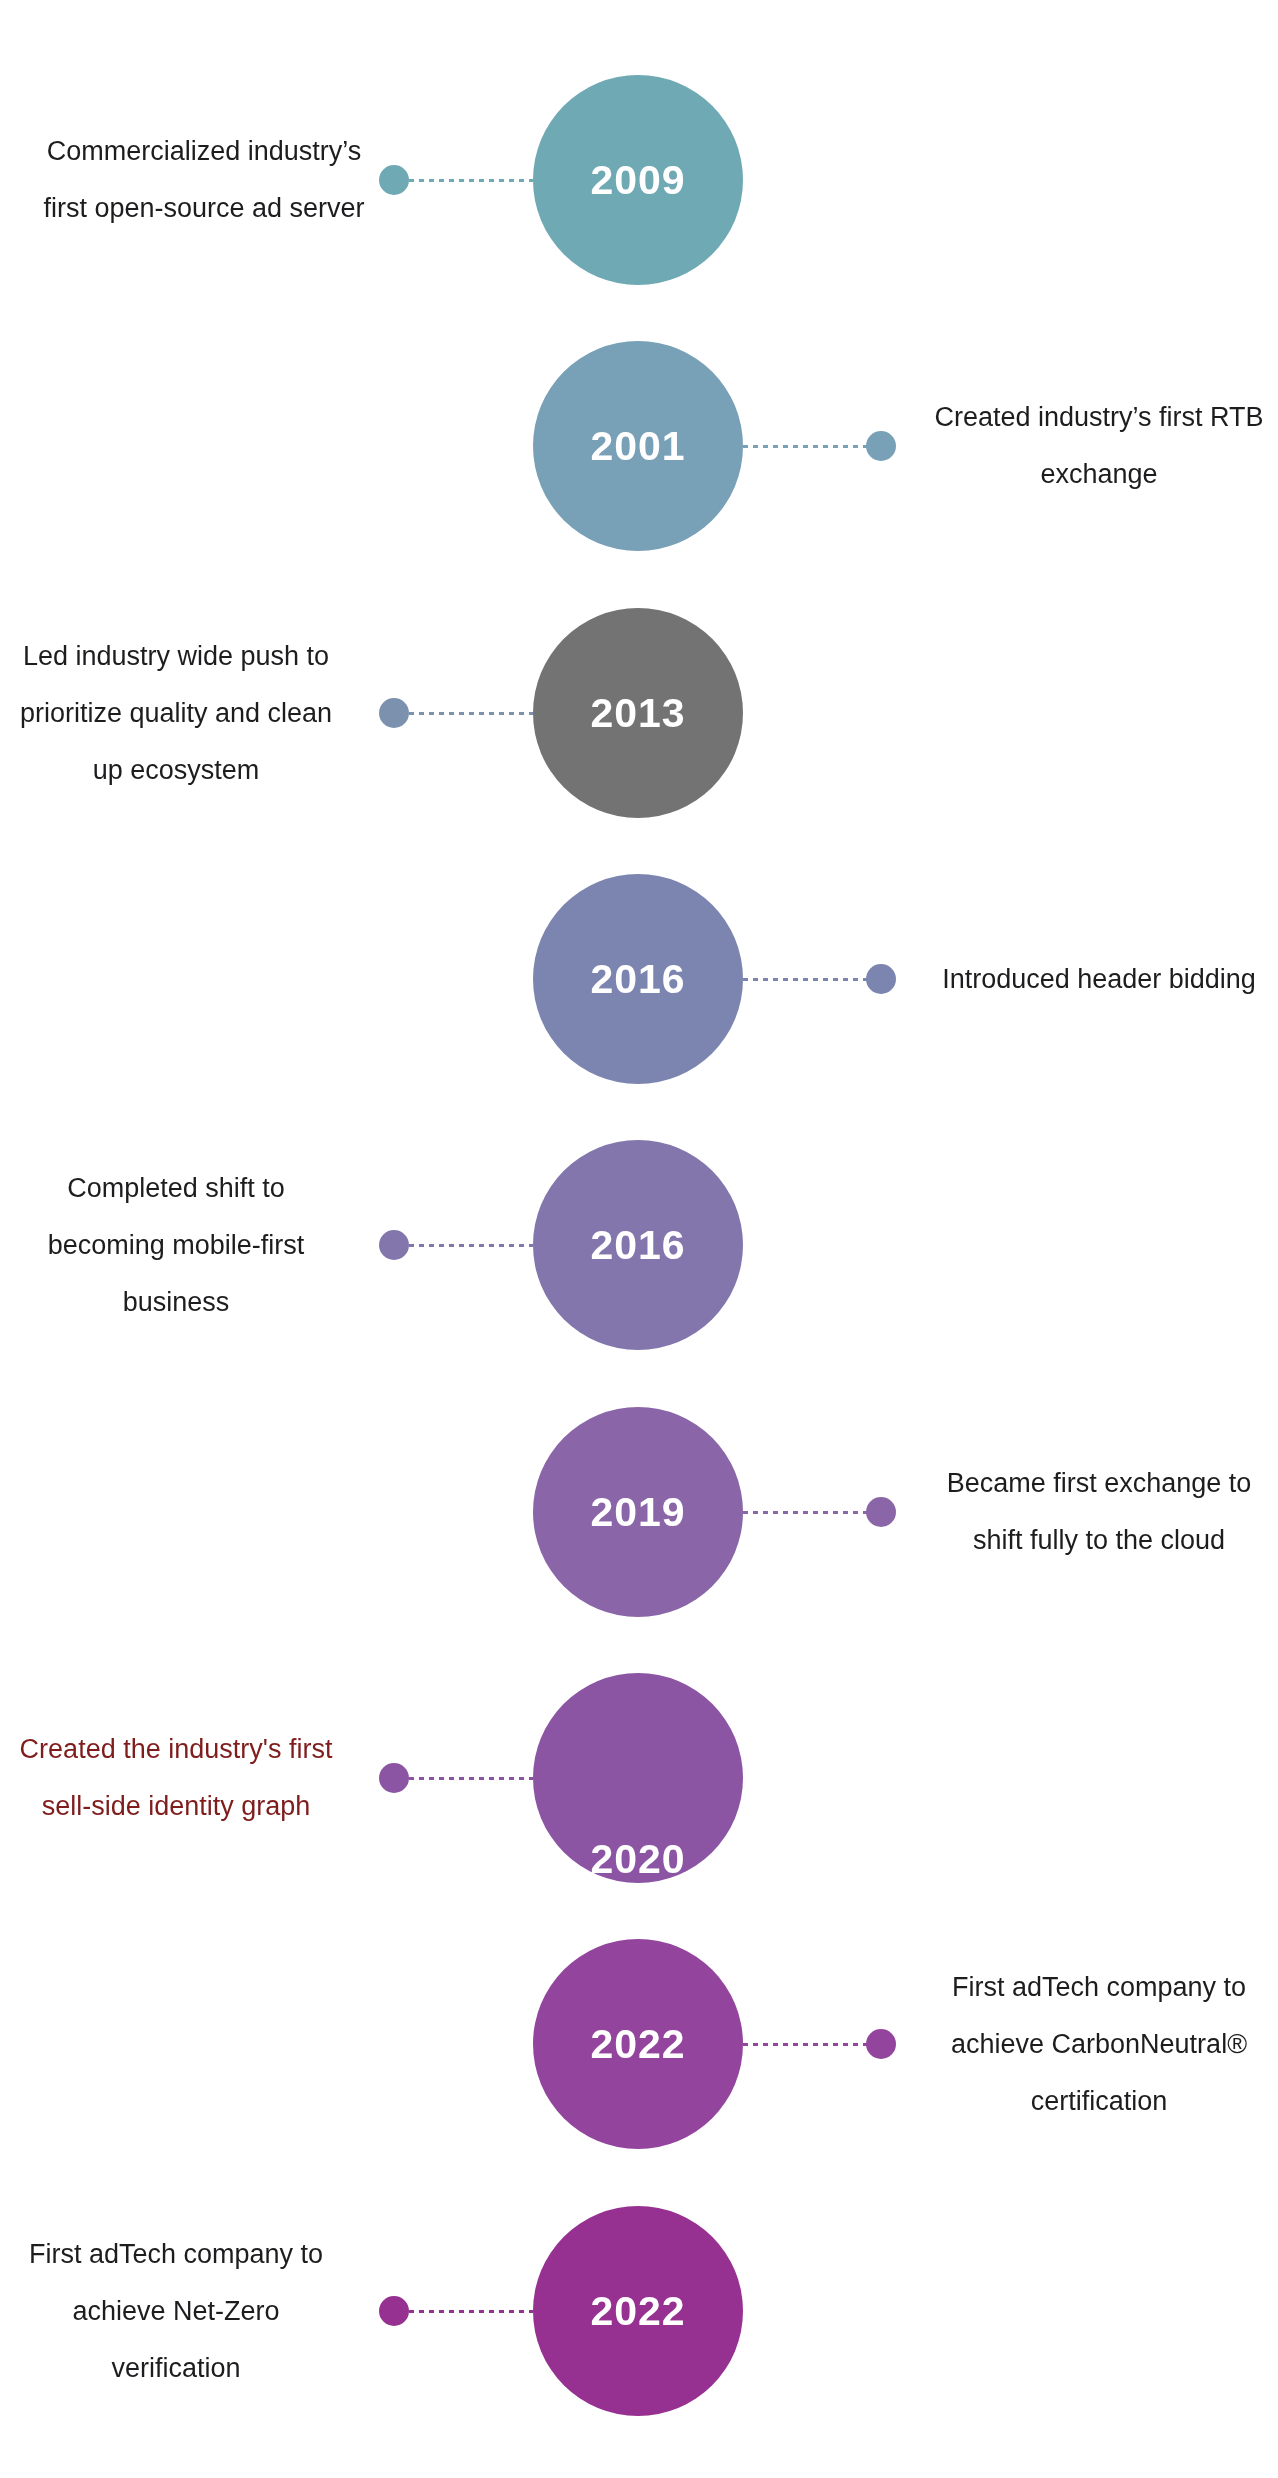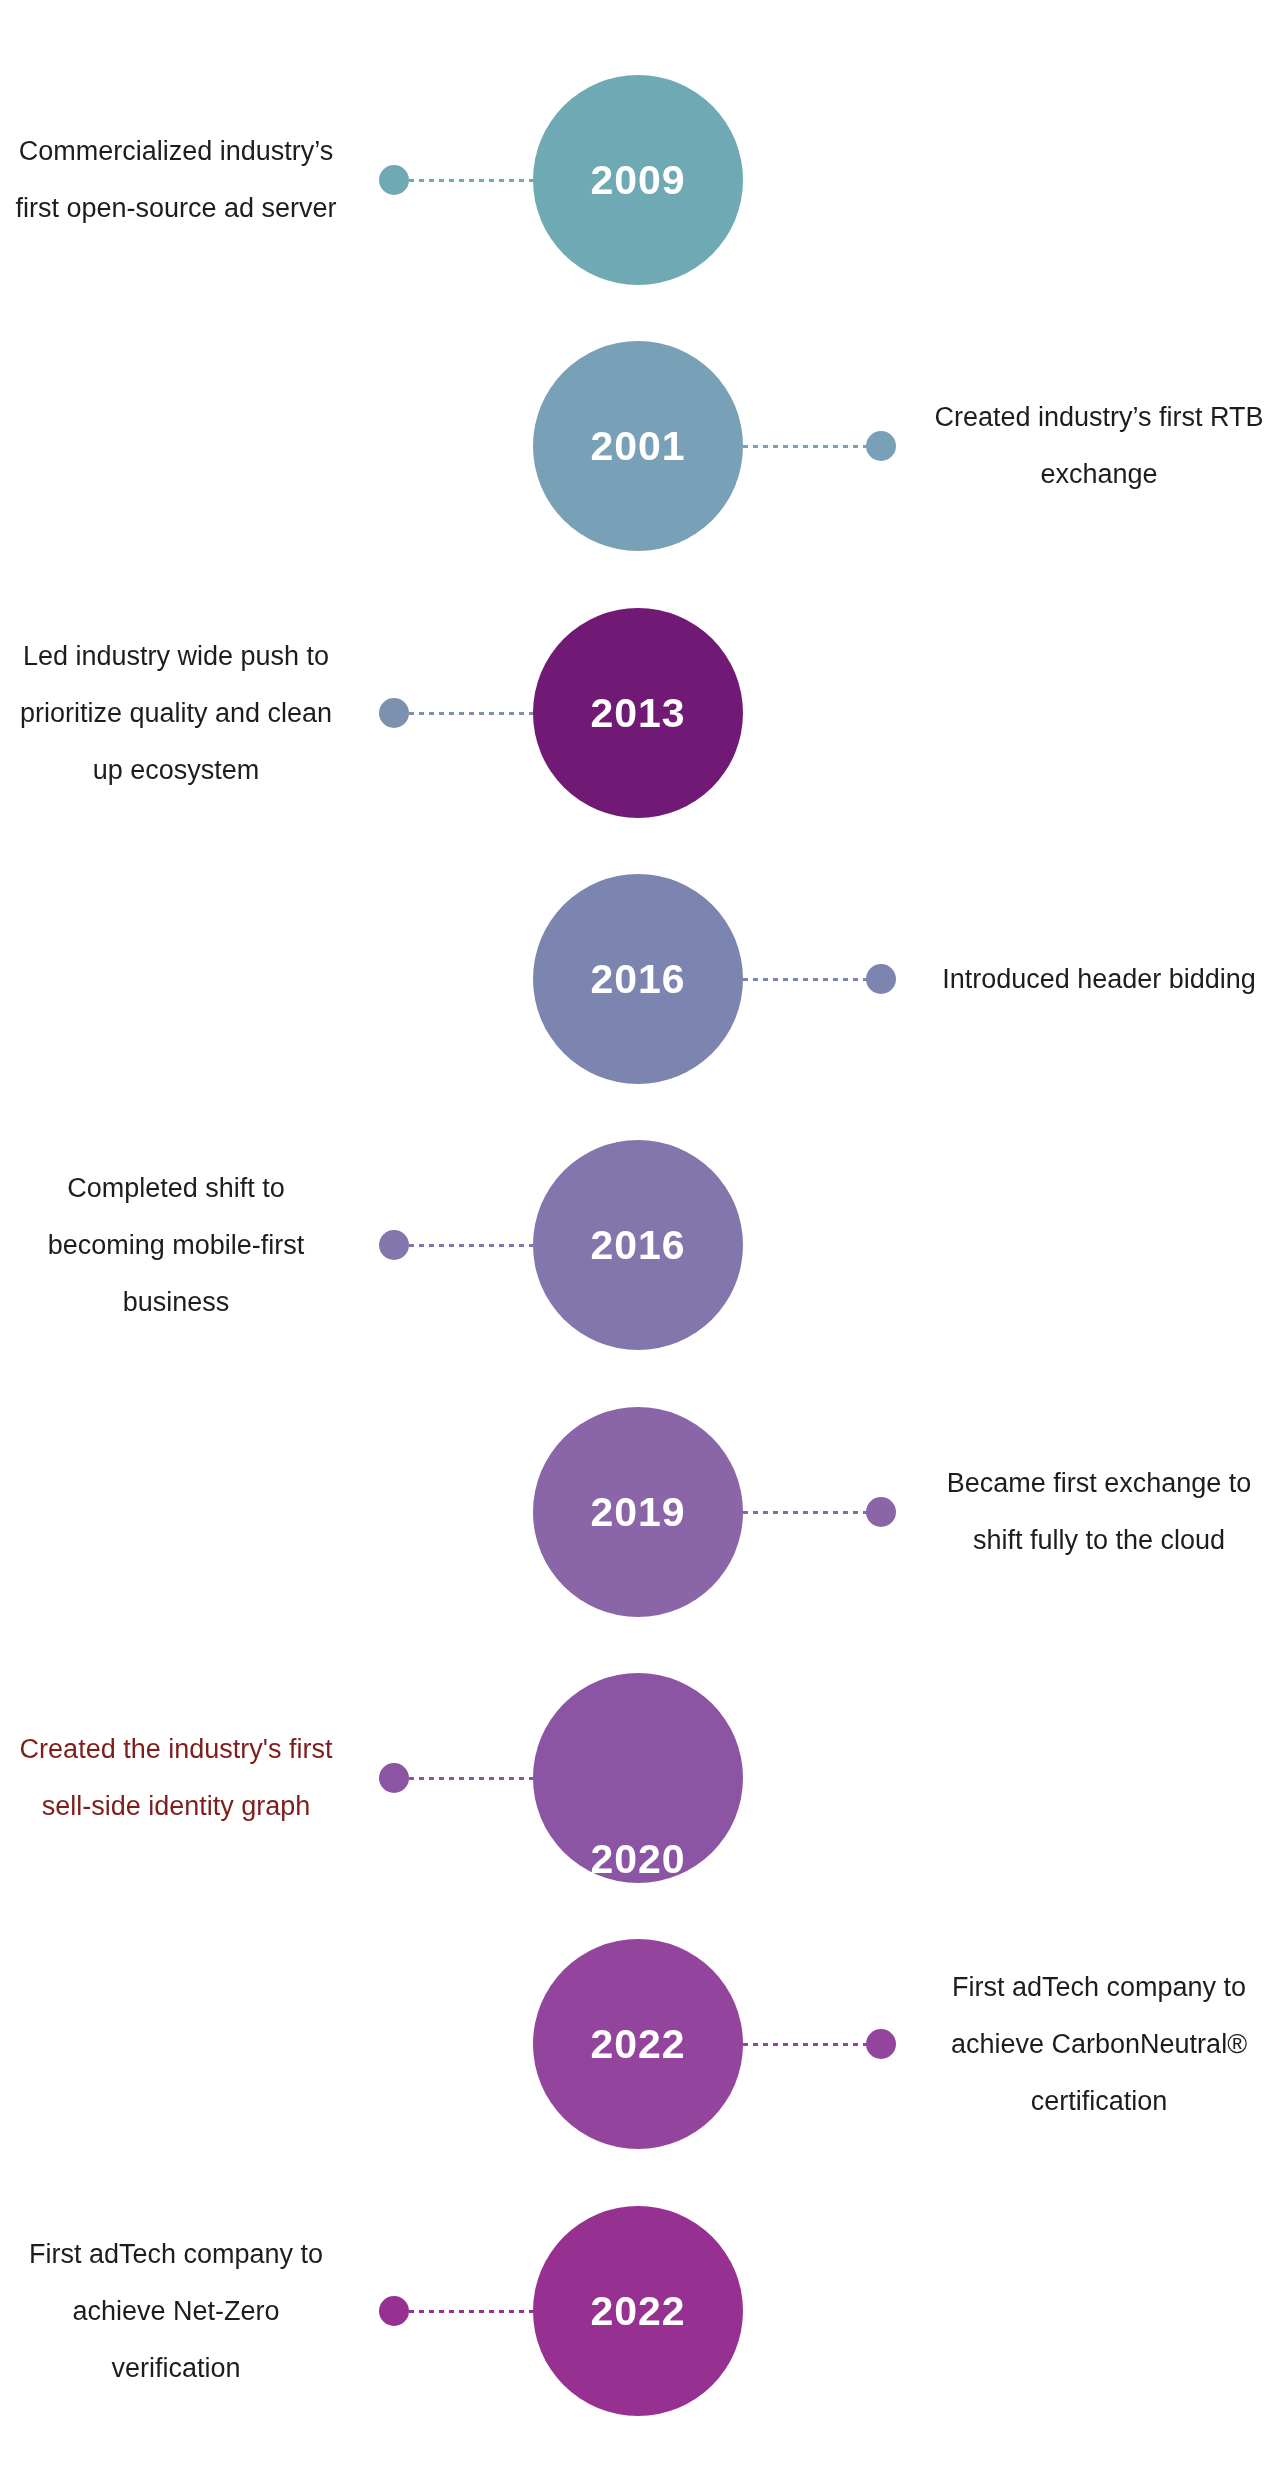--- a/index.html
+++ b/index.html
@@ -64,21 +64,21 @@
   .item.right .dot   { left: 866px; }
   .item.right .dash  { left: 743px; width: 124px; }
   .item.right .label { left: 920px; width: 358px; }
 </style>
 </head>
 <body>
 
 <div class="canvas">
 
 <div class="item left" style="top: 75px;">
-      <div class="label" style="color: rgb(29, 29, 31);">Commercialized industry’s
+      <div class="label" style="color: rgb(29, 29, 31); padding-left: 28px;">Commercialized industry’s
 first open-source ad server</div>
       <span class="dot" style="background: rgb(111, 169, 179);"></span>
       <span class="dash" style="background-image: repeating-linear-gradient(90deg, rgb(111, 169, 179) 0px, rgb(111, 169, 179) 5px, transparent 5px, transparent 10px);"></span>
       <div class="circle" style="background: rgb(111, 169, 179);">
         <span class="year" style="color: rgb(255, 255, 255);">2009</span>
       </div>
     </div>
     <div class="item right" style="top: 341px;">
       <div class="label" style="color: rgb(29, 29, 31);">Created industry’s first RTB
 exchange</div>
@@ -87,21 +87,21 @@
       <div class="circle" style="background: rgb(120, 160, 182);">
         <span class="year" style="color: rgb(255, 255, 255);">2001</span>
       </div>
     </div>
     <div class="item left" style="top: 608px;">
       <div class="label" style="color: rgb(29, 29, 31);">Led industry wide push to
 prioritize quality and clean
 up ecosystem</div>
       <span class="dot" style="background: rgb(123, 145, 174);"></span>
       <span class="dash" style="background-image: repeating-linear-gradient(90deg, rgb(123, 145, 174) 0px, rgb(123, 145, 174) 5px, transparent 5px, transparent 10px);"></span>
-      <div class="circle" style="background: #701a75; text-align: right;">
+      <div class="circle" style="background: #737373; text-align: right;">
         <span class="year" style="color: rgb(255, 255, 255);">2013</span>
       </div>
     </div>
     <div class="item right" style="top: 874px;">
       <div class="label" style="color: rgb(29, 29, 31);">Introduced header bidding</div>
       <span class="dot" style="background: rgb(124, 133, 175);"></span>
       <span class="dash" style="background-image: repeating-linear-gradient(90deg, rgb(124, 133, 175) 0px, rgb(124, 133, 175) 5px, transparent 5px, transparent 10px);"></span>
       <div class="circle" style="background: rgb(124, 133, 175);">
         <span class="year" style="color: rgb(255, 255, 255);">2016</span>
       </div>

